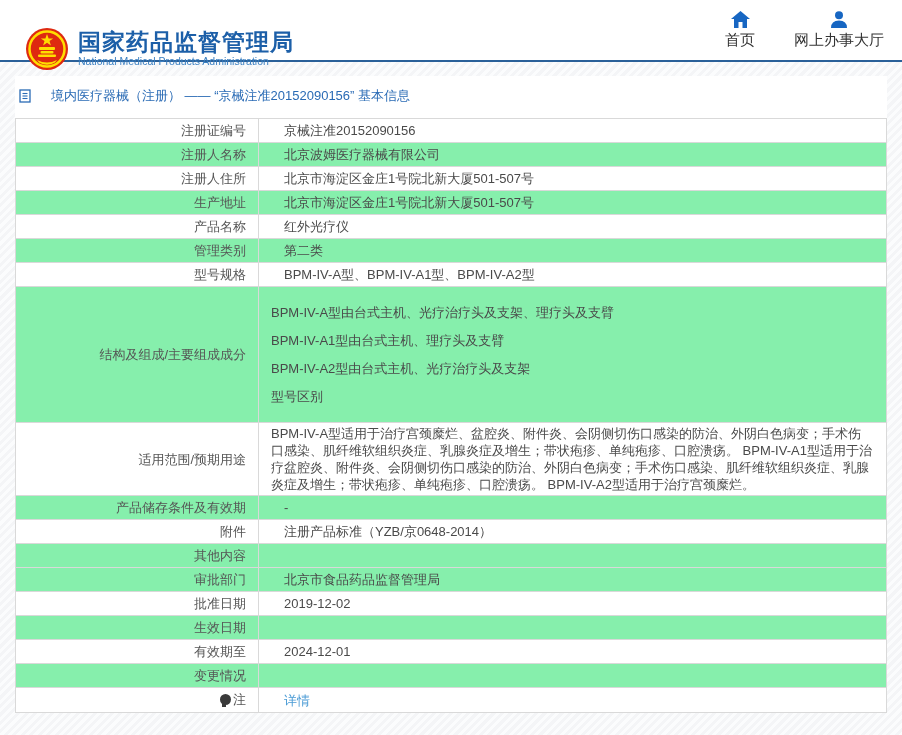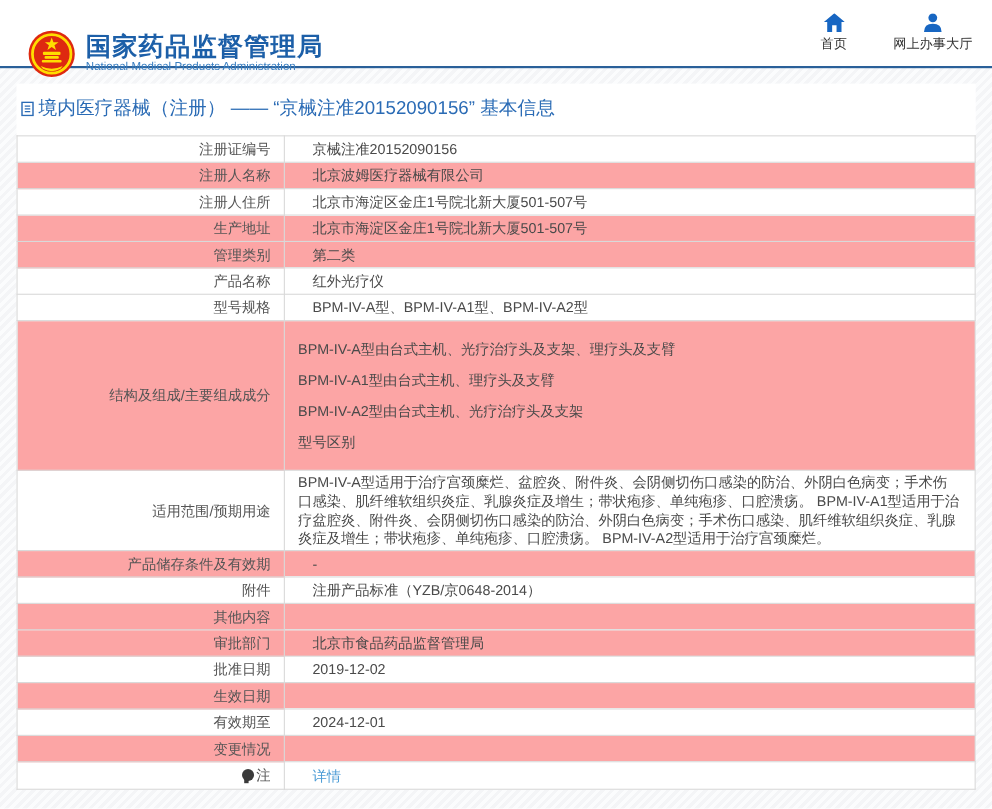--- a/index.html
+++ b/index.html
@@ -28,49 +28,49 @@
   .brand-en { font-size: 10.5px; color: #3a7fc1; line-height: 13px; }
   .data-query {
     display: flex; align-items: center; margin-left: 32px; cursor: pointer;
   }
   .data-query-label { font-size: 17px; color: #222; font-weight: 600; margin-left: 5px; letter-spacing: 1px; }
   .top-nav { margin-left: auto; display: flex; gap: 34px; }
   .nav-item {
     display: flex; flex-direction: column; align-items: center;
     cursor: pointer; min-width: 40px;
   }
-  .nav-item .nav-label { font-size: 12px; color: #333; margin-top: 3px; }
+  .nav-item .nav-label { font-size: 15px; color: #333; margin-top: 3px; }
   
   .panel {
     width: 872px; margin: 14px auto 0 auto; background: #ffffff;
   }
   .breadcrumb {
     padding: 11px 4px 13px 4px;
-    font-size: 17px; color: #2a6bb5;
-    display: flex; align-items: center; gap: 4px;
+    font-size: 13px; color: #2a6bb5;
+    display: flex; align-items: center; gap: 20px;
   }
   
   table.info {
     width: 872px; border-collapse: collapse; table-layout: fixed;
     font-size: 13px;
   }
   table.info td {
     border: 1px solid #d9d9d9;
     vertical-align: middle;
   }
   td.lbl {
     width: 243px; text-align: right; color: #555;
     padding: 3px 12px 3px 6px; line-height: 17px;
   }
   td.val {
     color: #4a4a4a; padding: 3px 25px; line-height: 17px;
     overflow: hidden;
   }
   tr.r-single td { height: 24px; margin-top: 11px; }
-  tr.alt td { background: #fca5a5; }
+  tr.alt td { background: #86efac; }
   tr.r-struct td.val { height: 128px; padding: 6px 12px; }
   tr.r-struct td.val p { margin: 11px 0; }
   tr.r-scope td.val { height: 72px; line-height: 17px; padding: 2px 12px; }
   a.detail-link { color: #4a9bd5; text-decoration: none; cursor: pointer; }
   .note-lbl { display: inline-flex; align-items: center; gap: 2px; justify-content: flex-end; }
   .lamp-icon {
     width: 11px; height: 11px; background: #3a3a3a; border-radius: 50%;
     display: inline-block; position: relative;
   }
   .lamp-icon::after {
@@ -148,27 +148,27 @@
       <td class="val">北京波姆医疗器械有限公司</td>
     </tr>
     <tr class="r-single">
       <td class="lbl">注册人住所</td>
       <td class="val">北京市海淀区金庄1号院北新大厦501-507号</td>
     </tr>
     <tr class="r-single alt">
       <td class="lbl">生产地址</td>
       <td class="val">北京市海淀区金庄1号院北新大厦501-507号</td>
     </tr>
+    <tr class="r-single">
+      <td class="lbl">产品名称</td>
+      <td class="val">红外光疗仪</td>
+    </tr>
     <tr class="r-single alt">
       <td class="lbl">管理类别</td>
       <td class="val">第二类</td>
-    </tr>
-    <tr class="r-single">
-      <td class="lbl">产品名称</td>
-      <td class="val">红外光疗仪</td>
     </tr>
     <tr class="r-single">
       <td class="lbl">型号规格</td>
       <td class="val">BPM-IV-A型、BPM-IV-A1型、BPM-IV-A2型</td>
     </tr>
     <tr class="r-struct alt">
       <td class="lbl">结构及组成/主要组成成分</td>
       <td class="val">
         <p>BPM-IV-A型由台式主机、光疗治疗头及支架、理疗头及支臂</p>
         <p>BPM-IV-A1型由台式主机、理疗头及支臂</p>

